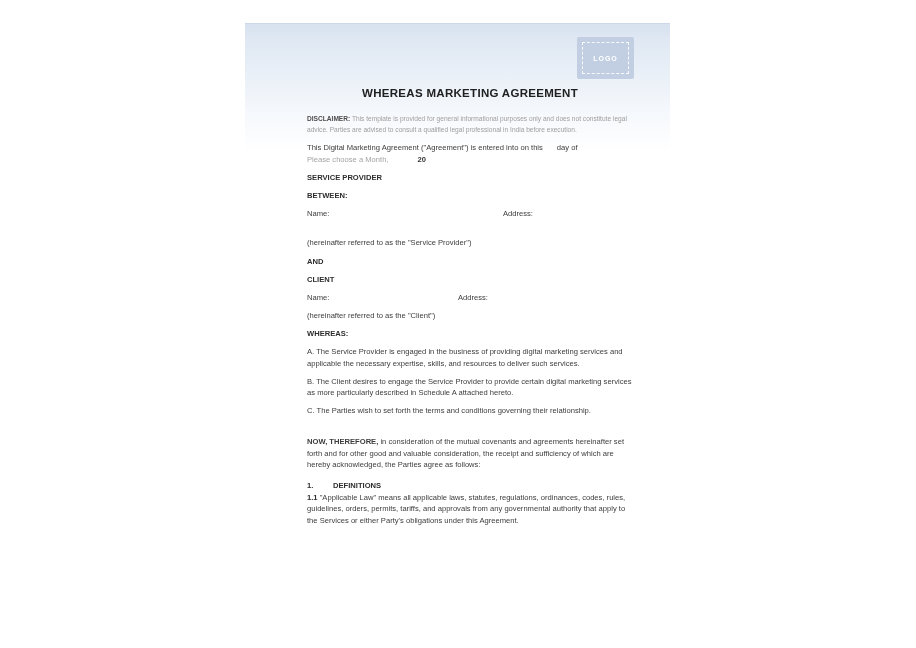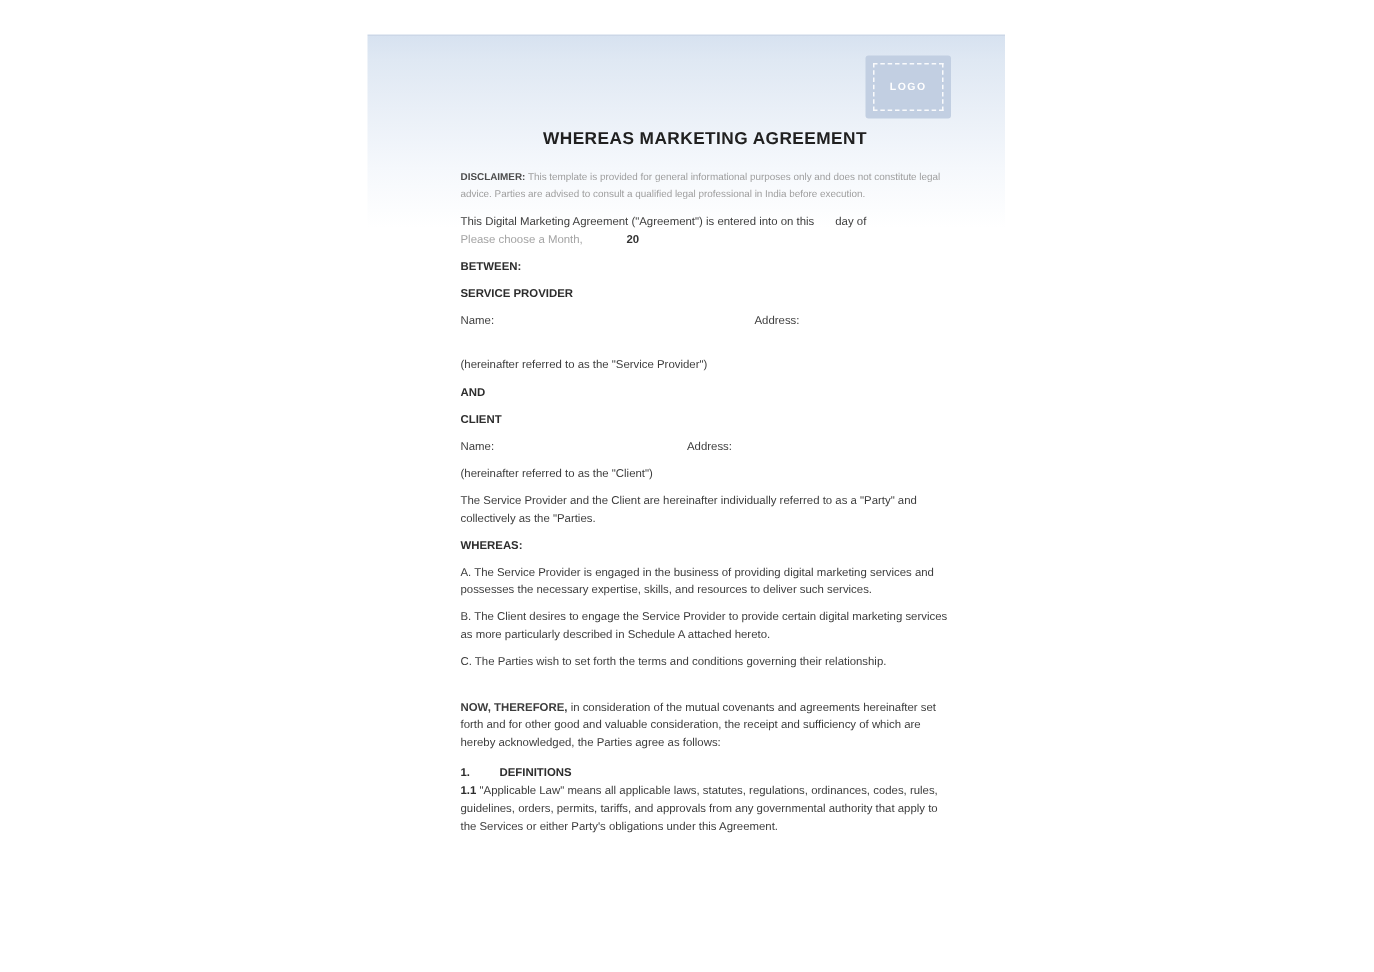--- a/index.html
+++ b/index.html
@@ -86,47 +86,46 @@
   </div>
 
   <div class="doc-content">
 
     <div class="doc-title">WHEREAS MARKETING AGREEMENT</div>
 
     <div class="disclaimer"><b>DISCLAIMER:</b><span> This template is provided for general informational purposes only and does not constitute legal advice. Parties are advised to consult a qualified legal professional in India before execution.</span></div>
 
     <p class="para"><span>This Digital Marketing Agreement ("Agreement") is entered into on this</span><span class="day-gap"></span><span>day of</span><br><span class="placeholder-gray">Please choose a Month,</span> <span class="year-num">20</span></p>
 
+    <p class="para bold-head">SERVICE PROVIDER</p>
+
     <p class="para bold-head">BETWEEN:</p>
-
-    <p class="para bold-head">SERVICE PROVIDER</p>
 
     <div class="label-row row-extra-space">
       <span>Name:</span>
       <span class="addr-sp">Address:</span>
     </div>
 
     <p class="para">(hereinafter referred to as the "Service Provider")</p>
 
     <p class="para bold-head">AND</p>
 
     <p class="para bold-head">CLIENT</p>
 
     <div class="label-row">
       <span>Name:</span>
       <span class="addr-cl">Address:</span>
     </div>
 
     <p class="para">(hereinafter referred to as the "Client")</p>
 
-    <p class="para">The Service Provider and the Client are hereinafter individually referred to as a "Party" and collectively as the "Parties.</p>
 
     <p class="para bold-head">WHEREAS:</p>
 
-    <p class="para">A. The Service Provider is engaged in the business of providing digital marketing services and possesses the necessary expertise, skills, and resources to deliver such services.</p>
+    <p class="para">A. The Service Provider is engaged in the business of providing digital marketing services and applicable the necessary expertise, skills, and resources to deliver such services.</p>
     <p class="para">B. The Client desires to engage the Service Provider to provide certain digital marketing services as more particularly described in Schedule A attached hereto.</p>
     <p class="para">C. The Parties wish to set forth the terms and conditions governing their relationship.</p>
 
     <p class="para" style="margin-bottom:8px;margin-top:19px;"><b>NOW, THEREFORE,</b><span> in consideration of the mutual covenants and agreements hereinafter set forth and for other good and valuable consideration, the receipt and sufficiency of which are hereby acknowledged, the Parties agree as follows:</span></p>
 
     <div class="section-head"><span class="sec-num">1.</span><span>DEFINITIONS</span></div>
 
     <p class="para clause"><b>1.1</b><span> "Applicable Law" means all applicable laws, statutes, regulations, ordinances, codes, rules, guidelines, orders, permits, tariffs, and approvals from any governmental authority that apply to the Services or either Party's obligations under this Agreement.</span></p>
 
   </div>

